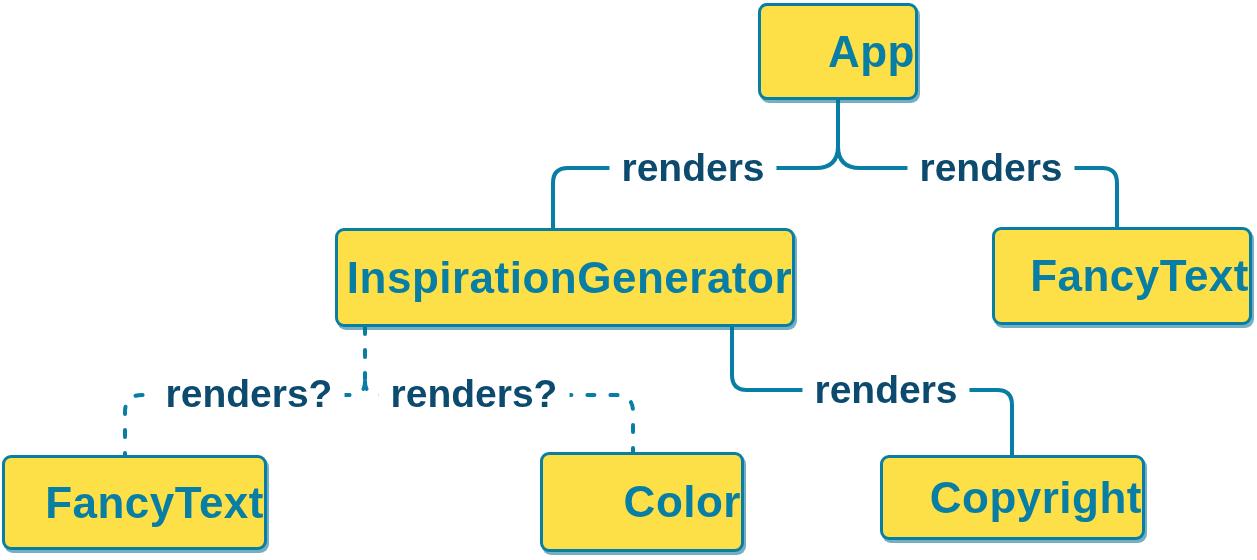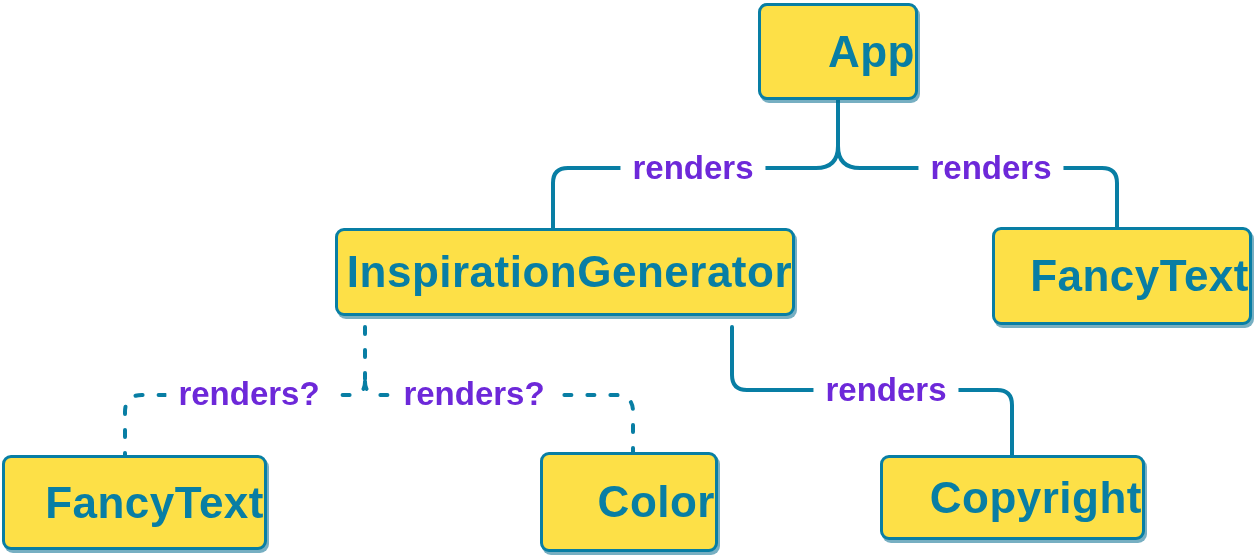--- a/index.html
+++ b/index.html
@@ -47,22 +47,22 @@
     color: #087ea4;
     font-size: 44px;
     font-weight: 600;
     letter-spacing: 0.5px;
     white-space: nowrap;
   }
   .edge-label {
     position: absolute;
     transform: translate(-50%, -50%);
     background: #ffffff;
-    color: #6d28d9;
-    font-size: 33px;
+    color: #0c4a6e;
+    font-size: 39px;
     font-weight: 700;
     padding: 2px 12px;
     white-space: nowrap;
     line-height: 1.1;
   }
 </style>
 </head>
 <body>
 
 <div class="stage">
@@ -85,33 +85,33 @@
   <span class="edge-label" style="left:693px; top:168px;">renders</span>
   <span class="edge-label" style="left:991px; top:168px;">renders</span>
   <span class="edge-label" style="left:249px; top:394px;">renders?</span>
   <span class="edge-label" style="left:474px; top:394px;">renders?</span>
   <span class="edge-label" style="left:886px; top:390px;">renders</span>
 
   <div class="node" style="left:758px; top:3px; width:160px; height:97px;">
     <span class="node-label">App</span>
   </div>
 
-  <div class="node" style="left:335px; top:228px; width:460px; height:88px;">
+  <div class="node" style="left:335px; top:228px; width:460px; height:99px;">
     <span class="node-label">InspirationGenerator</span>
   </div>
 
   <div class="node" style="left:992px; top:227px; width:260px; height:98px;">
     <span class="node-label">FancyText</span>
   </div>
 
   <div class="node" style="left:2px; top:455px; width:265px; height:95px;">
     <span class="node-label">FancyText</span>
   </div>
 
-  <div class="node" style="left:540px; top:452px; width:178px; height:100px;">
+  <div class="node" style="left:540px; top:452px; width:204px; height:100px;">
     <span class="node-label">Color</span>
   </div>
 
   <div class="node" style="left:880px; top:455px; width:265px; height:85px;">
     <span class="node-label">Copyright</span>
   </div>
 
 </div>
 
 </body></html>

